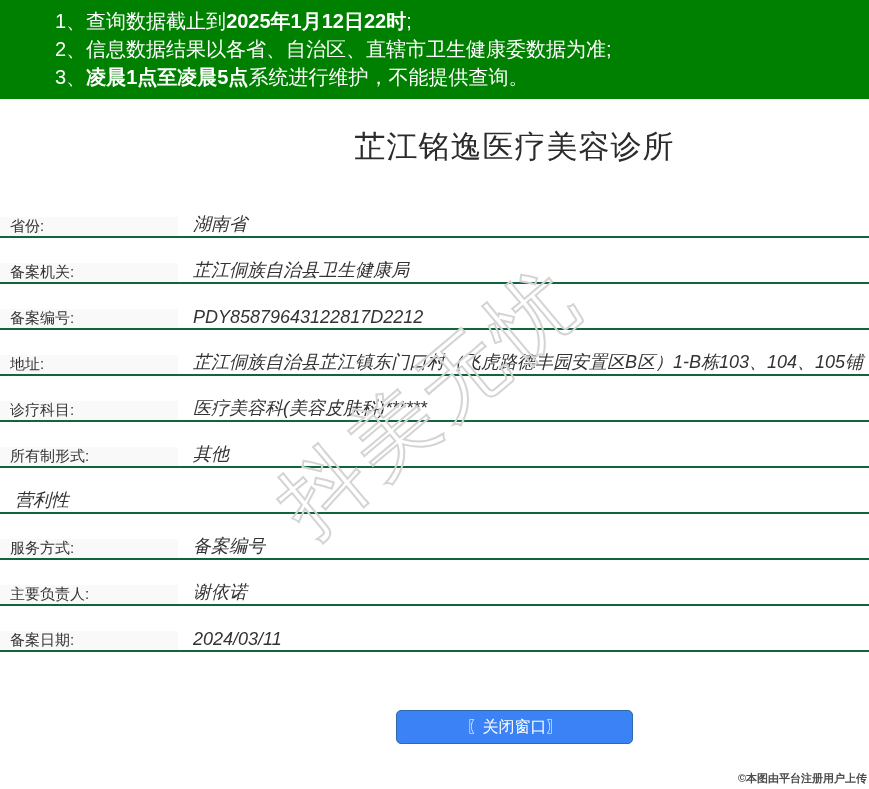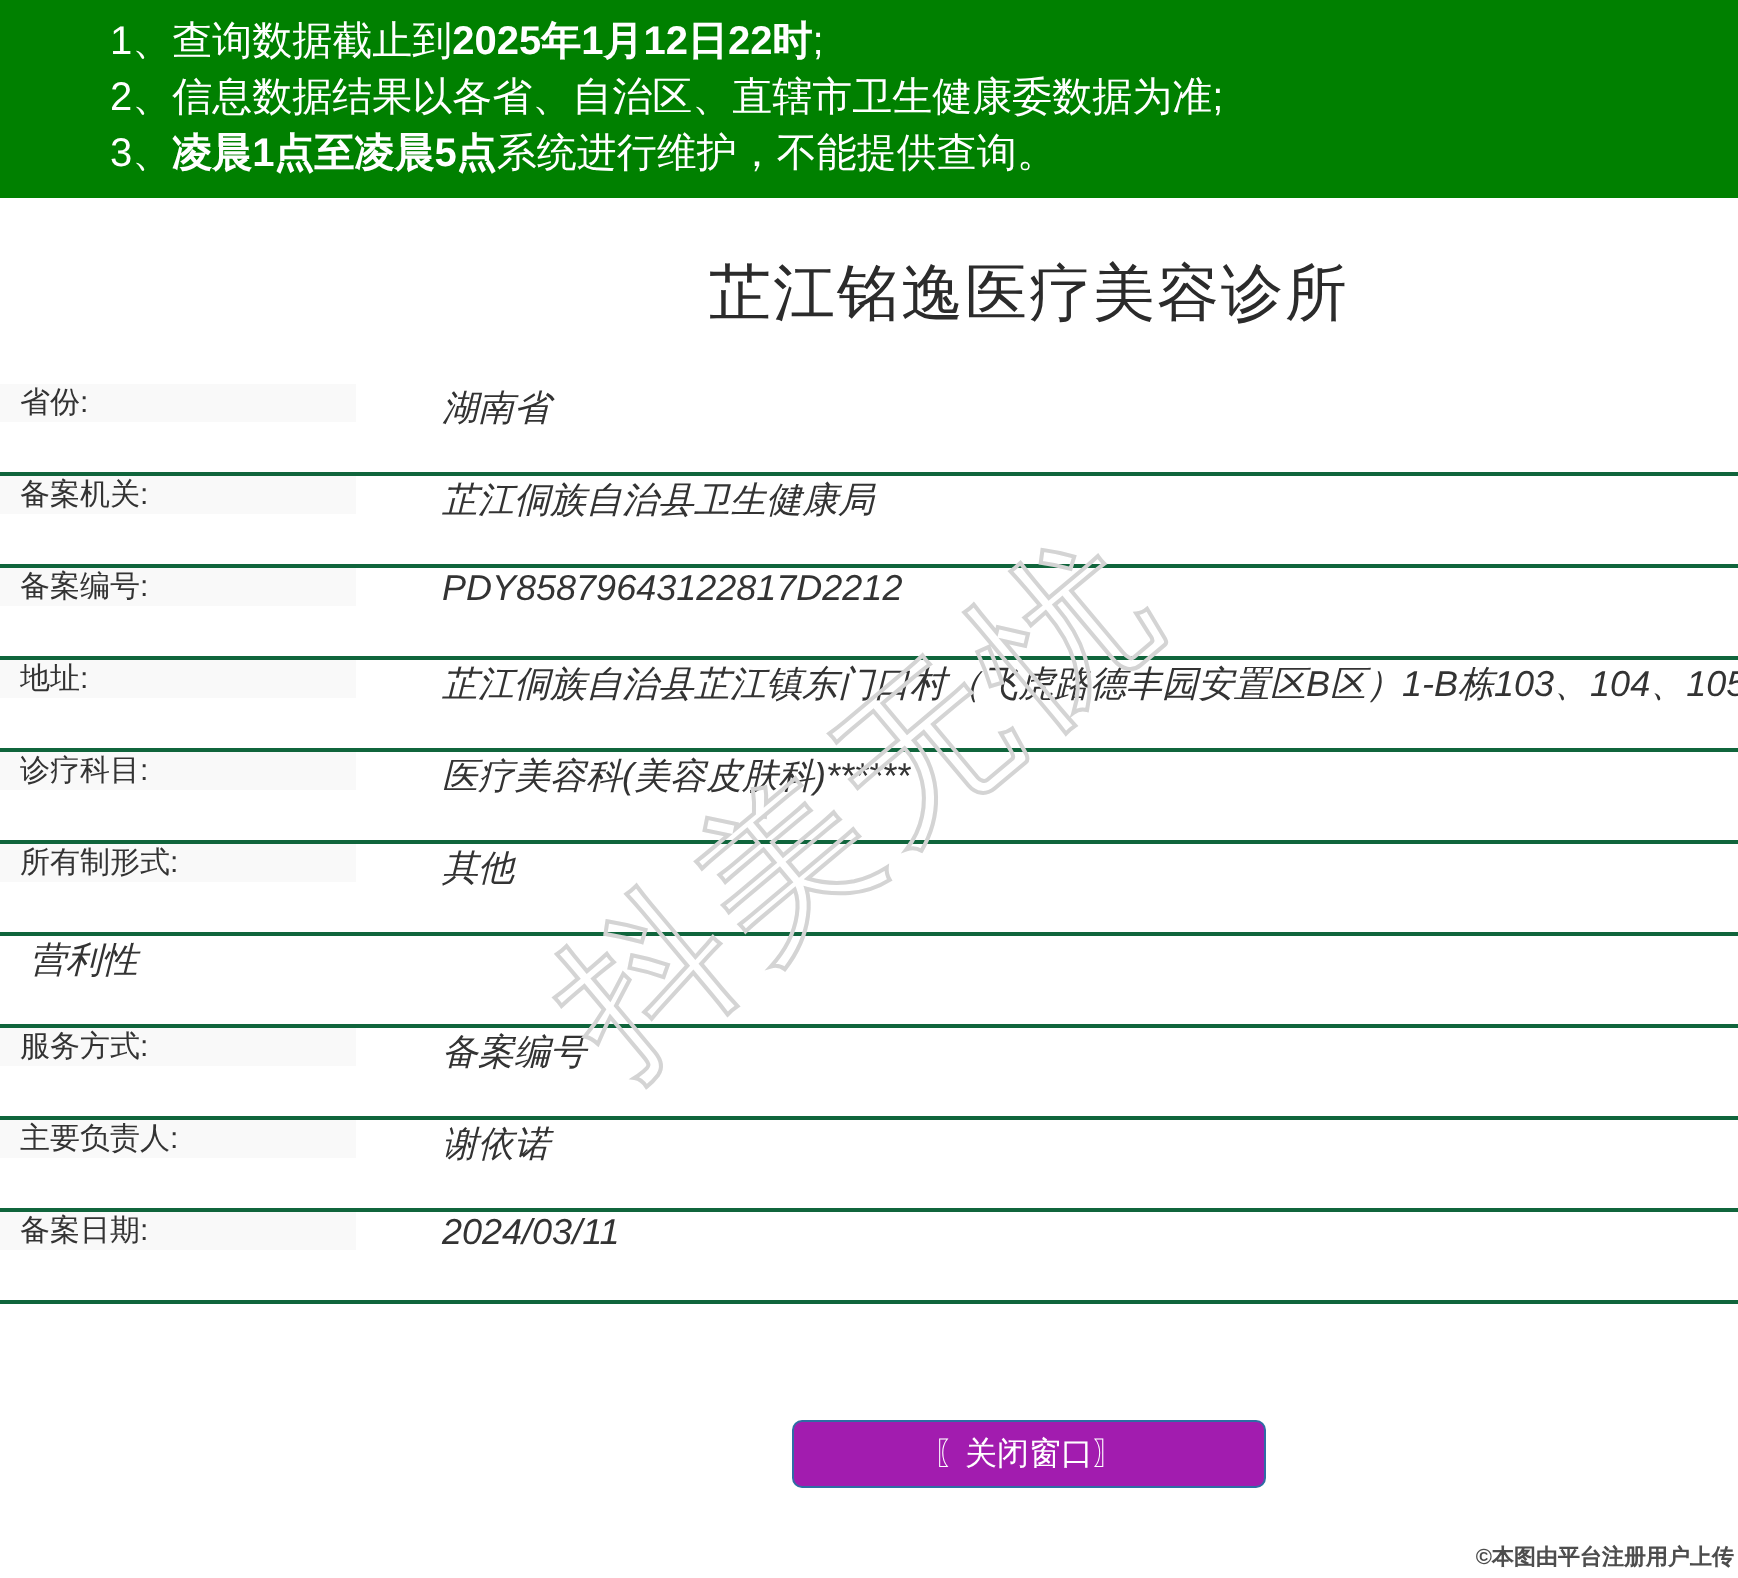--- a/index.html
+++ b/index.html
@@ -33,24 +33,23 @@
     font-size: 31px;
     font-weight: 400;
     color: #2b2b2b;
     letter-spacing: 1px;
   }
 
   
   .info-table { width: 100%; }
   .info-row {
     display: flex;
-    align-items: flex-start;
+    align-items: flex-end;
     height: 46px;
     border-bottom: 2px solid #10653c;
-    gap: 28px;
   }
   .info-label {
     width: 178px;
     flex-shrink: 0;
     background: #f9f9f9;
     display: flex;
     align-items: center;
     padding-left: 10px;
     font-size: 15px;
     color: #333;
@@ -84,21 +83,21 @@
 
   
   .footer-actions {
     padding-left: 160px;
     margin-top: 58px;
     text-align: center;
   }
   .close-btn {
     width: 237px;
     height: 34px;
-    background: #a21caf;
+    background: #3b82f6;
     border: 1px solid #2e6da4;
     border-radius: 5px;
     color: #ffffff;
     font-size: 16px;
     font-family: inherit;
     cursor: pointer;
   }
 
   
   .copyright {

